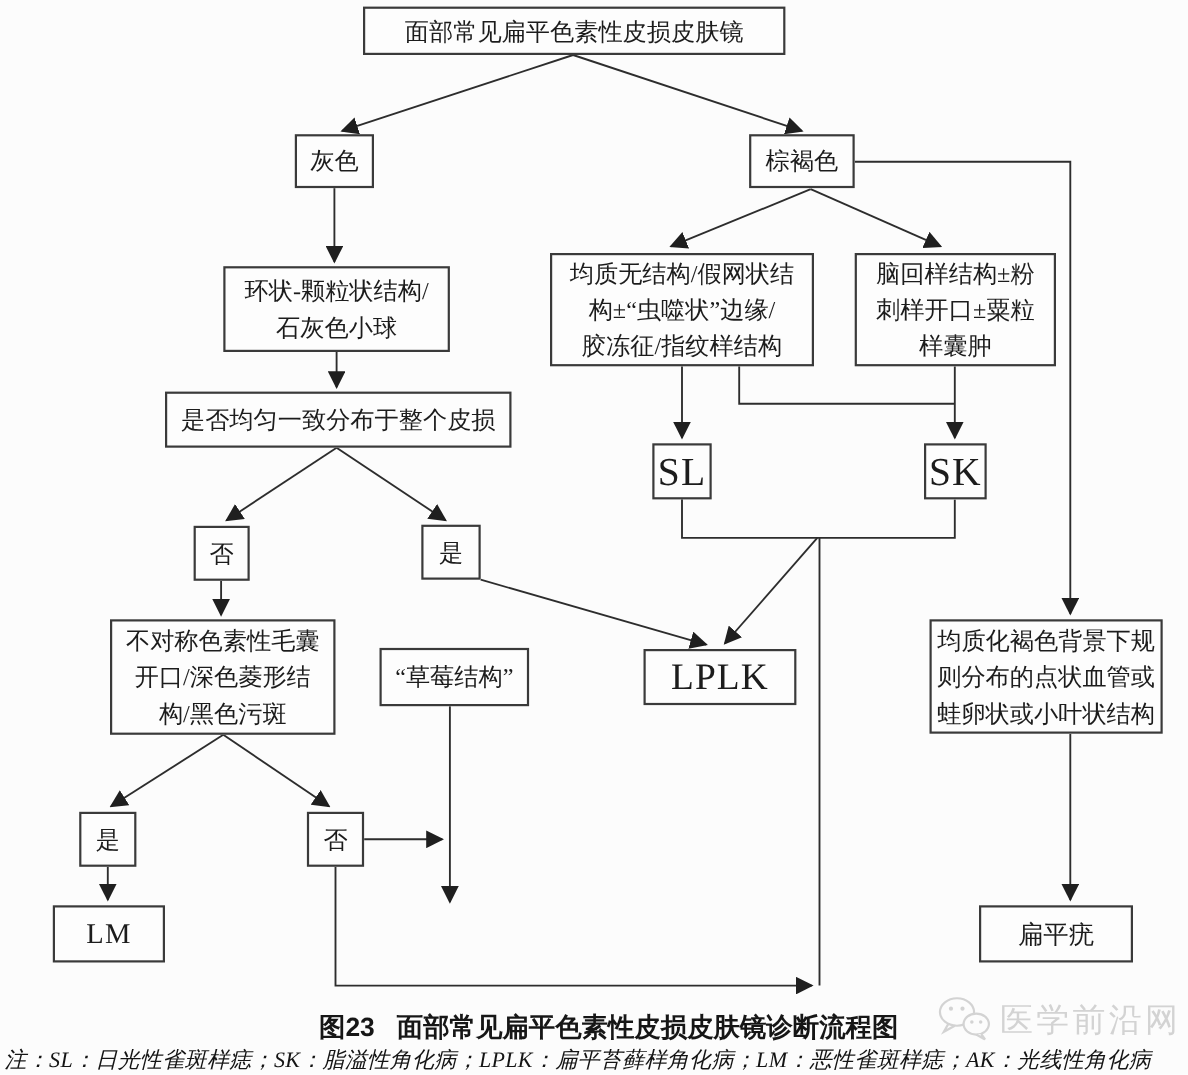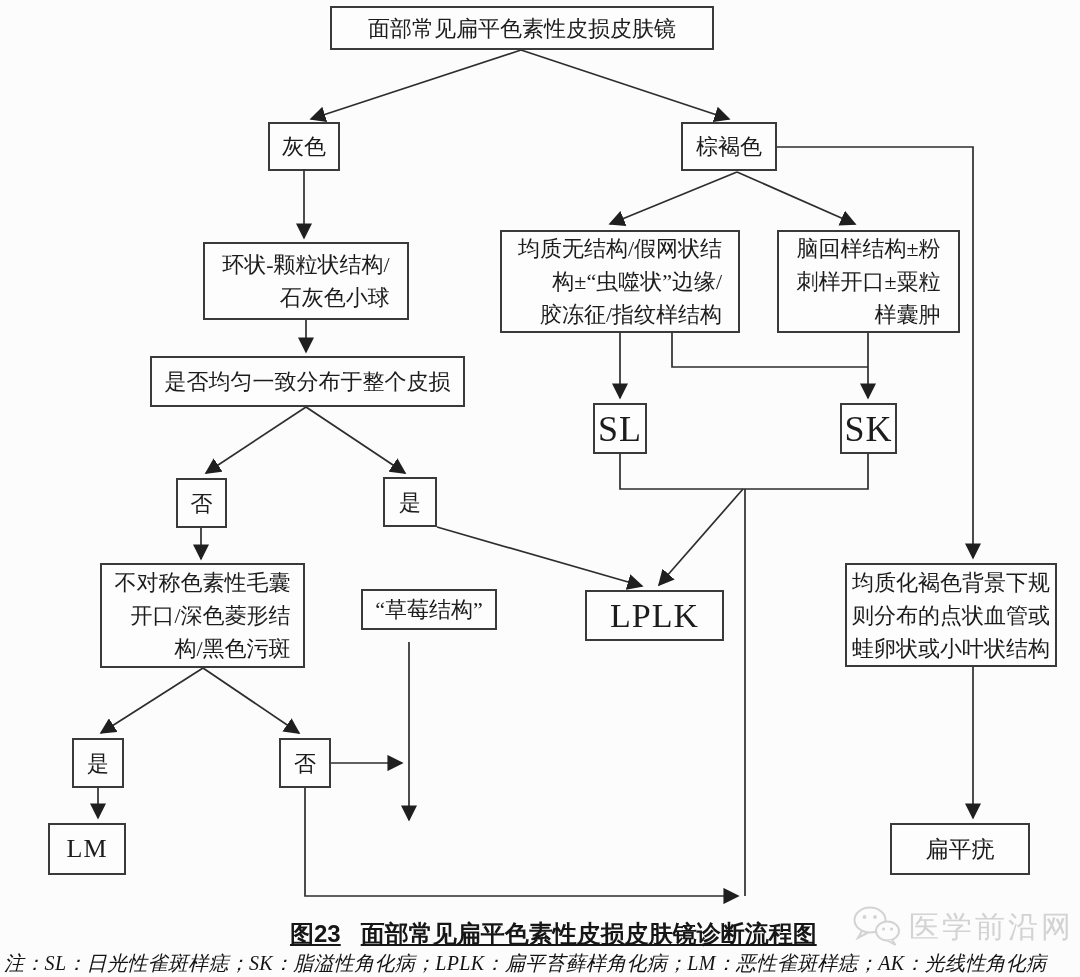--- a/index.html
+++ b/index.html
@@ -3,28 +3,28 @@
 <meta charset="utf-8">
 <style>
   html,body{margin:0;padding:0;background:#ffffff;}
   .canvas{
     position:relative;width:1080px;height:977px;background:#fcfcfc;overflow:hidden;
     font-family:"Liberation Serif","DejaVu Serif",serif;color:#1c1c1c;
   }
   svg.edges{position:absolute;left:0;top:0;width:1080px;height:977px;}
   .node{
     position:absolute;box-sizing:border-box;border:2px solid #3a3a3a;background:#fdfdfd;
-    display:flex;align-items:center;justify-content:center;text-align:right;
+    display:flex;align-items:center;justify-content:center;text-align:center;
     font-size:22px;line-height:33px;
   }
   .node span{white-space:pre-line;display:block;}
   .node.latin{font-size:36px;letter-spacing:1px;line-height:1;}
   .caption{
     position:absolute;left:290px;top:918px;font-family:"Liberation Sans","DejaVu Sans",sans-serif;
-    font-weight:700;font-size:24px;color:#161616;white-space:nowrap;text-decoration:underline;
+    font-weight:700;font-size:24px;color:#161616;white-space:nowrap;
   }
   .caption .cap-title{margin-left:20px;}
   .note{
     position:absolute;left:4px;top:950px;width:1072px;font-style:italic;
     font-size:20px;color:#141414;white-space:nowrap;letter-spacing:0.3px;
   }
   .watermark{
     position:absolute;left:850px;top:904px;display:flex;align-items:center;gap:7px;
     color:#d3d3d3;
   }
@@ -108,38 +108,38 @@
     <span>否</span>
   </div>
   <div class="node" style="left:383px;top:477px;width:54px;height:50px">
     <span>是</span>
   </div>
   <div class="node" style="left:100px;top:563px;width:205px;height:105px">
     <span>不对称色素性毛囊
 开口/深色菱形结
 构/黑色污斑</span>
   </div>
-  <div class="node" style="left:361px;top:589px;width:136px;height:41px">
+  <div class="node" style="left:345px;top:589px;width:136px;height:53px">
     <span>“草莓结构”</span>
   </div>
   <div class="node latin" style="left:585px;top:590px;width:139px;height:51px;font-size:34px;">
     <span>LPLK</span>
   </div>
   <div class="node" style="left:845px;top:563px;width:212px;height:104px">
     <span>均质化褐色背景下规
 则分布的点状血管或
 蛙卵状或小叶状结构</span>
   </div>
   <div class="node" style="left:72px;top:738px;width:52px;height:50px">
     <span>是</span>
   </div>
   <div class="node" style="left:279px;top:738px;width:52px;height:50px">
     <span>否</span>
   </div>
-  <div class="node latin" style="left:48px;top:823px;width:78px;height:52px;font-size:26px;">
+  <div class="node latin" style="left:48px;top:823px;width:102px;height:52px;font-size:26px;">
     <span>LM</span>
   </div>
   <div class="node" style="left:890px;top:823px;width:140px;height:52px;font-size:23px;font-family:Liberation Serif, serif;">
     <span>扁平疣</span>
   </div>
 
   <div class="caption">
     <span class="cap-label">图23</span><span class="cap-title">面部常见扁平色素性皮损皮肤镜诊断流程图</span>
   </div>
 

